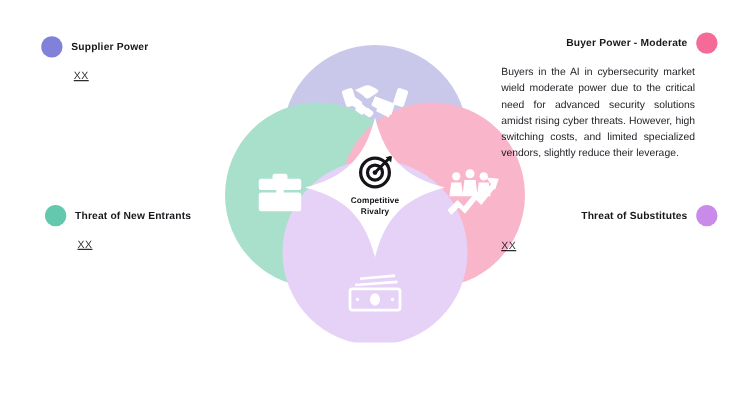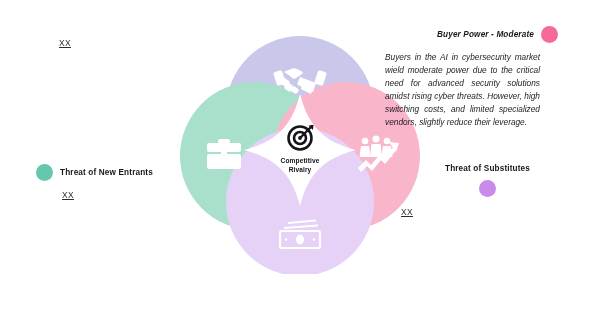--- a/index.html
+++ b/index.html
@@ -27,51 +27,55 @@
     letter-spacing:.4px;
     text-decoration:underline;
   }
 
   #lg-supplier{left:33px;top:29px;}
   #lg-supplier .val{margin-left:26px;}
 
   #lg-entrants{left:36px;top:164px;}
   #lg-entrants .val{margin-left:26px;}
 
-  #lg-buyer{left:385px;top:26px;width:173px;font-style:italic;}
+  #lg-buyer{left:401px;top:26px;width:173px;}
   #lg-buyer .row{justify-content:flex-end;}
   #lg-buyer .body{
     margin-top:8px;
     font-size:8.3px;line-height:13.1px;color:#1d1d24;
     text-align:justify;text-justify:inter-word;
     width:155px;
   }
 
   #lg-subst{left:401px;top:164px;width:173px;}
-  #lg-subst .row{justify-content:flex-end;flex-direction:column;}
+  #lg-subst .row{justify-content:flex-end;}
   #lg-subst .val{margin-top:10px;margin-left:0px;text-align:left;}
 
   
   #venn{position:absolute;left:176px;top:26px;width:248px;height:248px;}
   #venn svg{display:block;}
 
   .icon-lbl{
     position:absolute;
     font-size:6.6px;font-weight:bold;color:#121218;
     text-align:center;line-height:9.3px;letter-spacing:.1px;
     width:90px;
   }
   #center-label{left:79px;top:130px;}
 </style>
 </head>
 <body>
 
 <div id="canvas">
 
   <div class="legend" id="lg-supplier">
+    <div class="row">
+      <span class="dot" style="background:#8081d8"></span>
+      <span class="ttl">Supplier Power</span>
+    </div>
     <div class="val">XX</div>
   </div>
 
   <div class="legend" id="lg-entrants">
     <div class="row">
       <span class="dot" style="background:#63c8ad"></span>
       <span class="ttl">Threat of New Entrants</span>
     </div>
     <div class="val">XX</div>
   </div>

